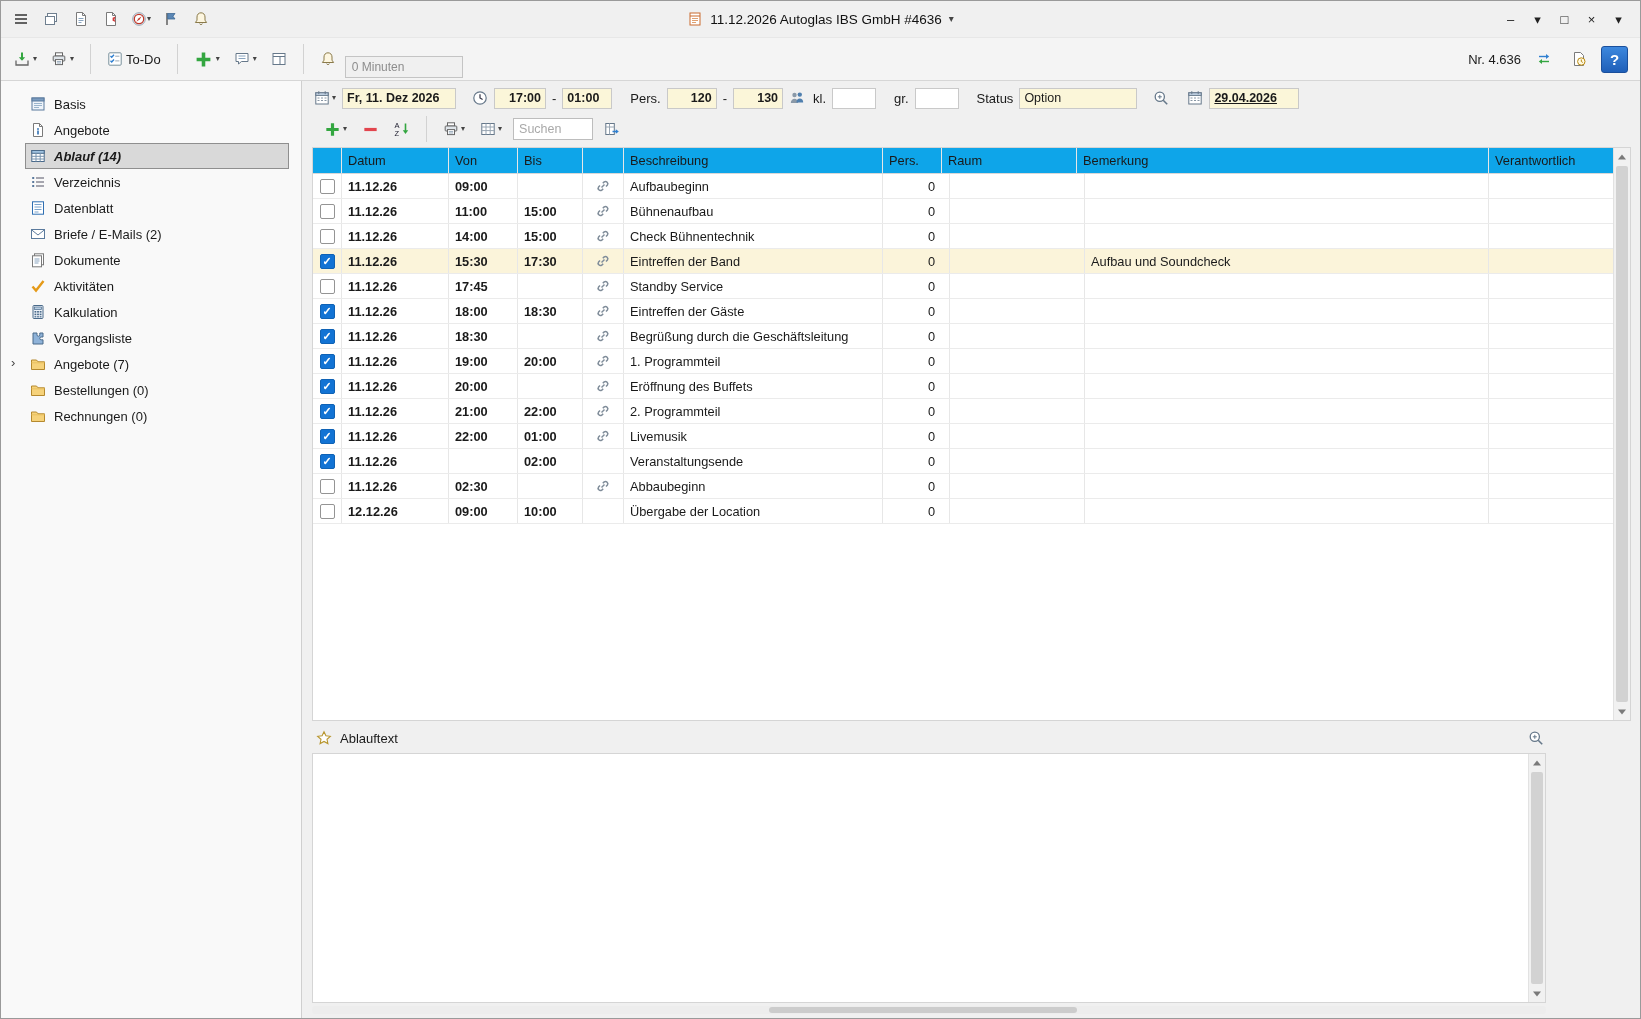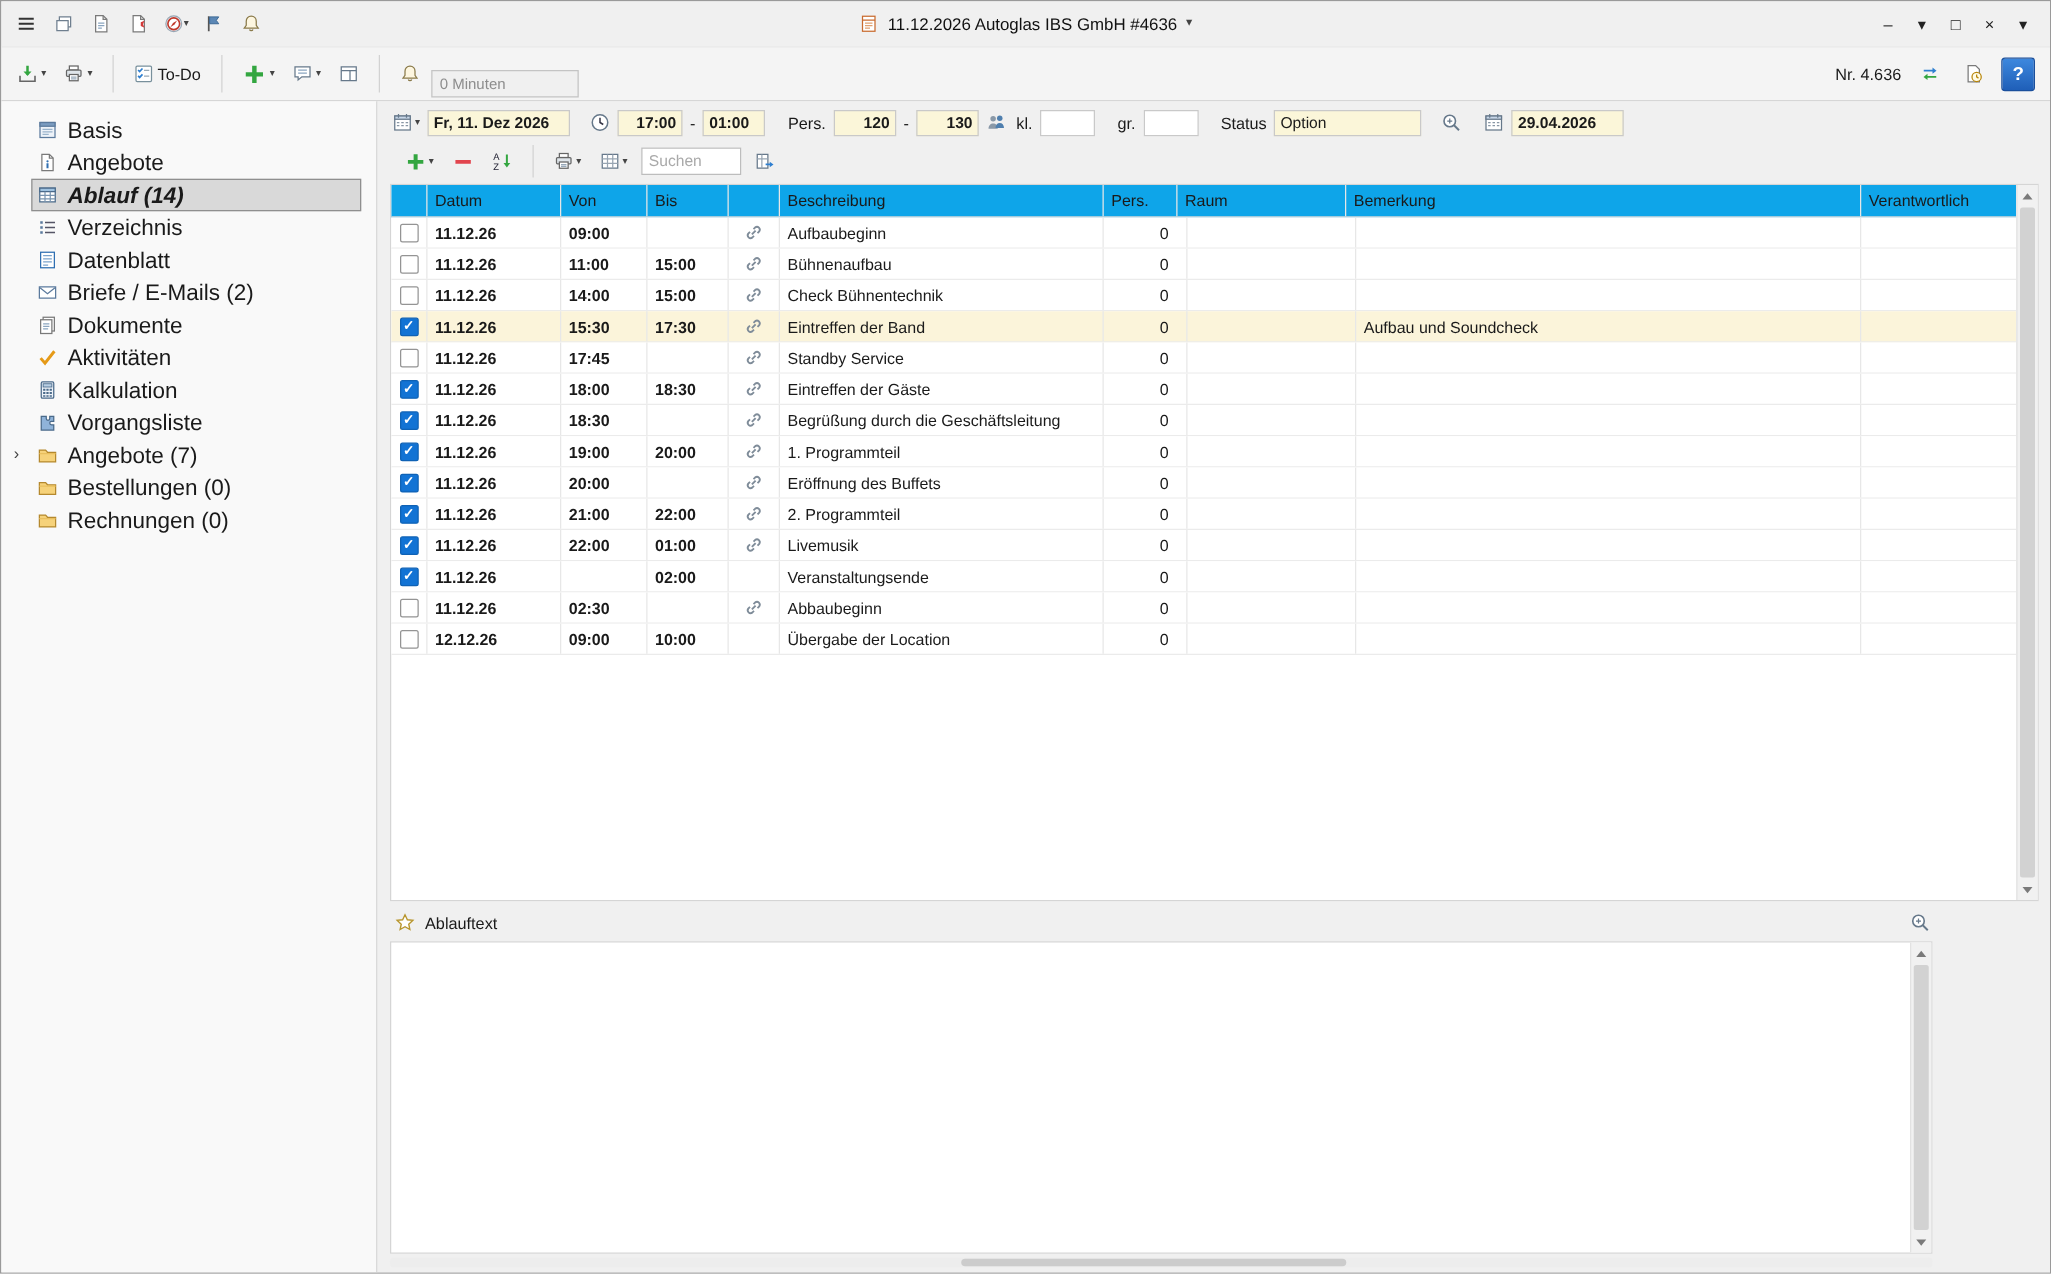--- a/index.html
+++ b/index.html
@@ -35,21 +35,21 @@
   .toolbar-right-buttons{display:flex;align-items:center;gap:9px;}
   .record-number{font-size:13px;color:#1a1a1a;}
   .help-btn{width:25px;height:25px;background:linear-gradient(#3d88de,#1f5fb8);color:#fff;font-weight:bold;display:flex;align-items:center;justify-content:center;border-radius:3px;border:1px solid #1a4f9c;font-size:15px;}
 
   
   .content{flex:1;display:flex;min-height:0;}
   .sidebar{flex:0 0 300px;width:300px;background:#f9f9f9;border-right:1px solid #cfcfcf;padding-top:10px;overflow:hidden;}
   .side-item{height:24px;margin:0 12px 0 24px;display:flex;align-items:center;gap:8px;padding:0 4px;position:relative;border:1px solid transparent;}
   .side-item.selected{background:#d9d9d9;border-color:#8f8f8f;}
   .side-item.selected .side-label{font-weight:bold;font-style:italic;}
-  .side-label{font-size:18px;white-space:nowrap;}
+  .side-label{font-size:13px;white-space:nowrap;}
   .expander{position:absolute;left:-15px;font-size:13px;color:#444;top:3px;}
 
   .main{flex:1;display:flex;flex-direction:column;min-width:0;background:#f0f0f0;padding:4px 9px 0 10px;}
 
   
   .filterbar{flex:0 0 26px;display:flex;align-items:center;gap:4px;}
   .flabel{font-size:13px;color:#1a1a1a;margin:0 2px;white-space:nowrap;}
   .flabel.gap{margin-left:14px;}
   .ffield{height:19px;background:#fbf6d9;border:1px solid #c9c9c9;display:inline-flex;align-items:center;padding:0 4px;font-size:12.5px;font-weight:bold;white-space:nowrap;}
   .ffield.right{justify-content:flex-end;}
@@ -492,21 +492,21 @@
           <span class="fbtn gap" data-name="secondary-date-picker">
             <span class="icon" data-name="calendar-icon">
               <svg viewBox="0 0 16 16">
                 <rect x="1.8" y="2.8" width="12.4" height="11.2" fill="#fff" stroke="#66788a"></rect>
                 <rect x="1.8" y="2.8" width="12.4" height="2.6" fill="#c7d6e8" stroke="#66788a"></rect>
                 <path d="M4.8 1.2v3M11.2 1.2v3" stroke="#66788a"></path>
                 <path d="M3.5 8h2M7 8h2M10.5 8h2M3.5 10.5h2M7 10.5h2M10.5 10.5h2" stroke="#8896a5"></path>
               </svg>
             </span>
           </span>
-          <span class="ffield" data-name="secondary-date-field" style="width: 80px;">29.04.2026</span>
+          <span class="ffield" data-name="secondary-date-field" style="width: 80px; text-decoration: underline;">29.04.2026</span>
         </div>
 
       <div class="table-toolbar" data-name="table-toolbar">
           <span class="tt-btn" data-name="add-row-button">
             <span class="icon" data-name="plus-icon" style="width: 17px; height: 17px;">
               <svg viewBox="0 0 16 16">
                 <path d="M8 2.2v11.6M2.2 8h11.6" stroke="#33a640" stroke-width="3"></path>
               </svg>
             </span>
             <span class="caret" data-name="chevron-down-icon">▾</span>

